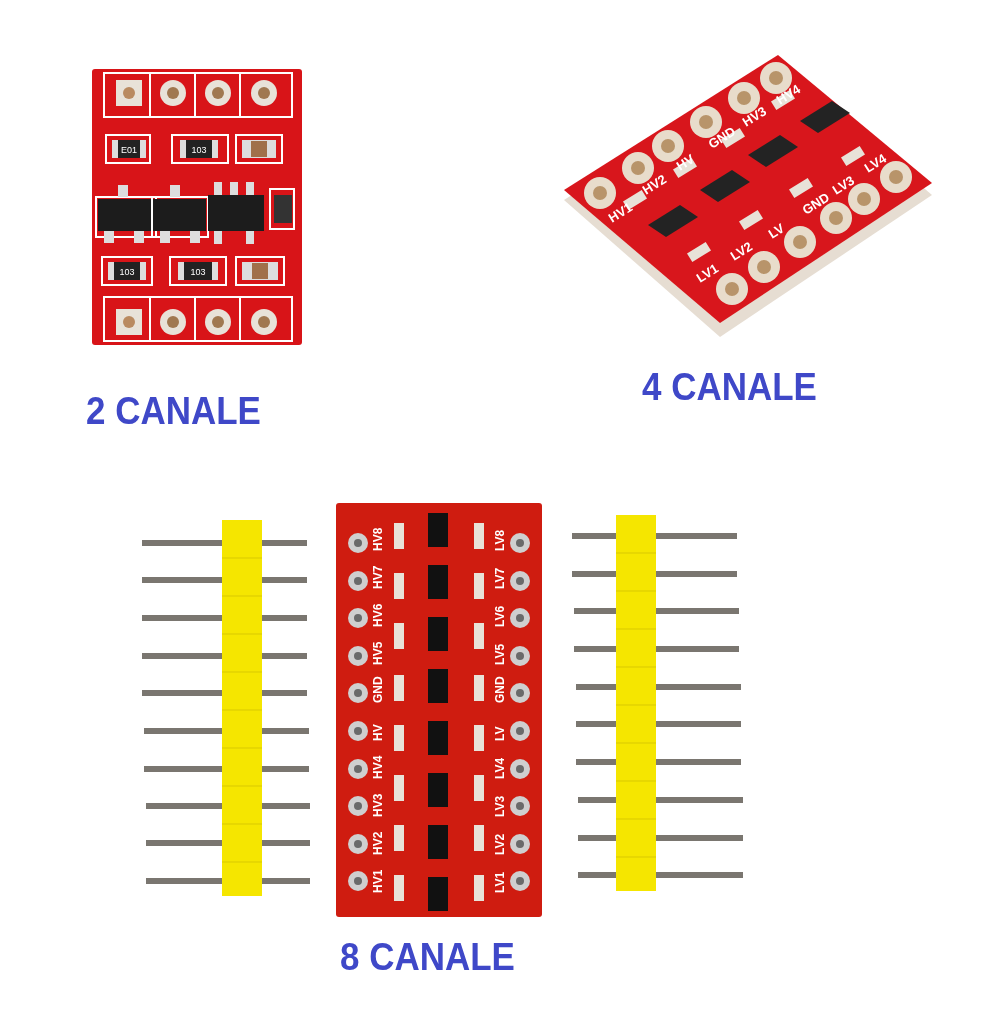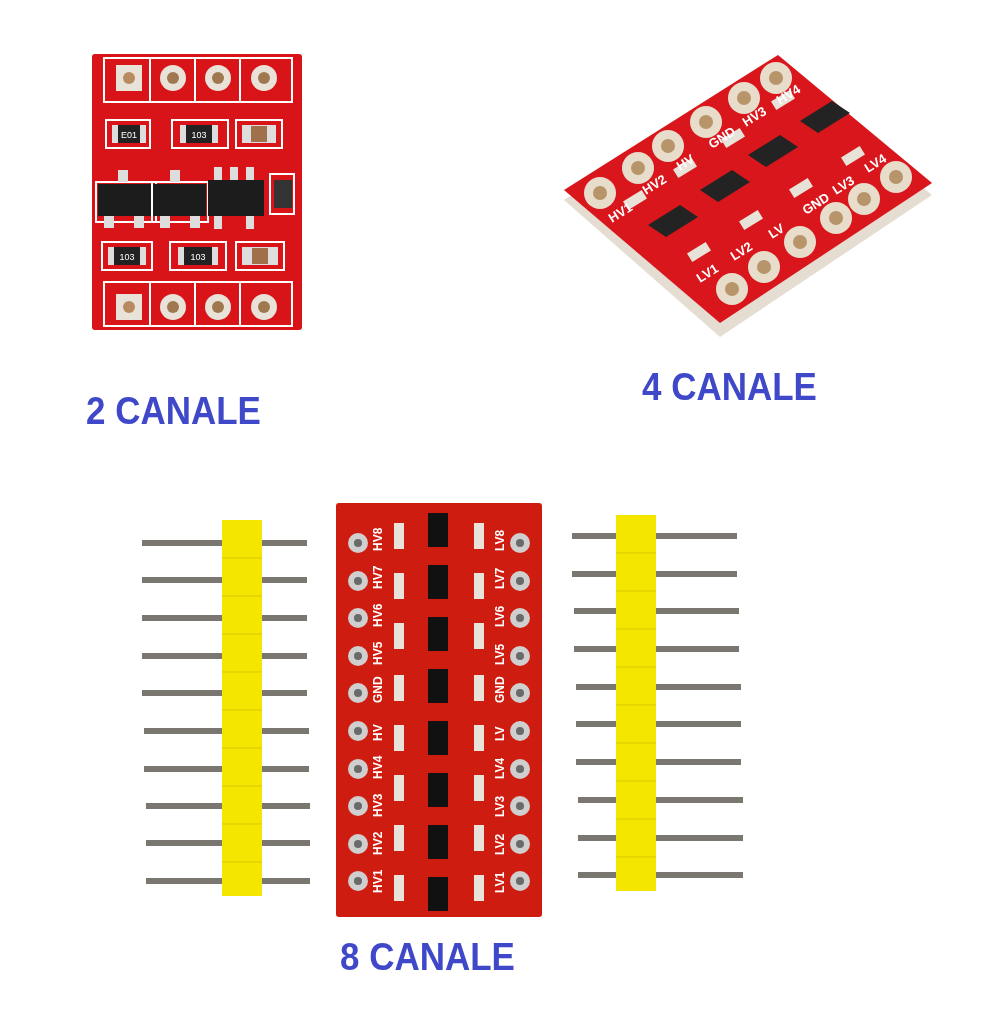--- a/index.html
+++ b/index.html
@@ -6,21 +6,21 @@
   #canvas { position:relative; width:1000px; height:1030px; background:#ffffff; overflow:hidden; font-family:"Liberation Sans", sans-serif; }
   .caption { position:absolute; color:#3f48c8; font-family:"Liberation Sans", sans-serif; font-weight:bold; font-size:38px; letter-spacing:0px; white-space:nowrap; transform:scaleX(0.92); transform-origin:left top; }
   .abs { position:absolute; }
   svg { display:block; }
 </style>
 </head>
 <body>
 
 <div id="canvas">
 
-  <div class="abs" style="left:90px;top:52px;text-decoration:underline;">
+  <div class="abs" style="left:90px;top:67px;text-decoration:underline;">
     <svg width="215" height="280" viewBox="0 0 215 280">
       <rect x="2" y="2" width="210" height="276" rx="3" fill="#d81418"></rect>
 
       <g stroke="#fff" stroke-width="2" fill="none">
         <rect x="14" y="6" width="188" height="44"></rect>
         <line x1="60" y1="6" x2="60" y2="50"></line>
           <line x1="105" y1="6" x2="105" y2="50"></line>
           <line x1="150" y1="6" x2="150" y2="50"></line>
         <rect x="14" y="230" width="188" height="44"></rect>
         <line x1="60" y1="230" x2="60" y2="274"></line>

